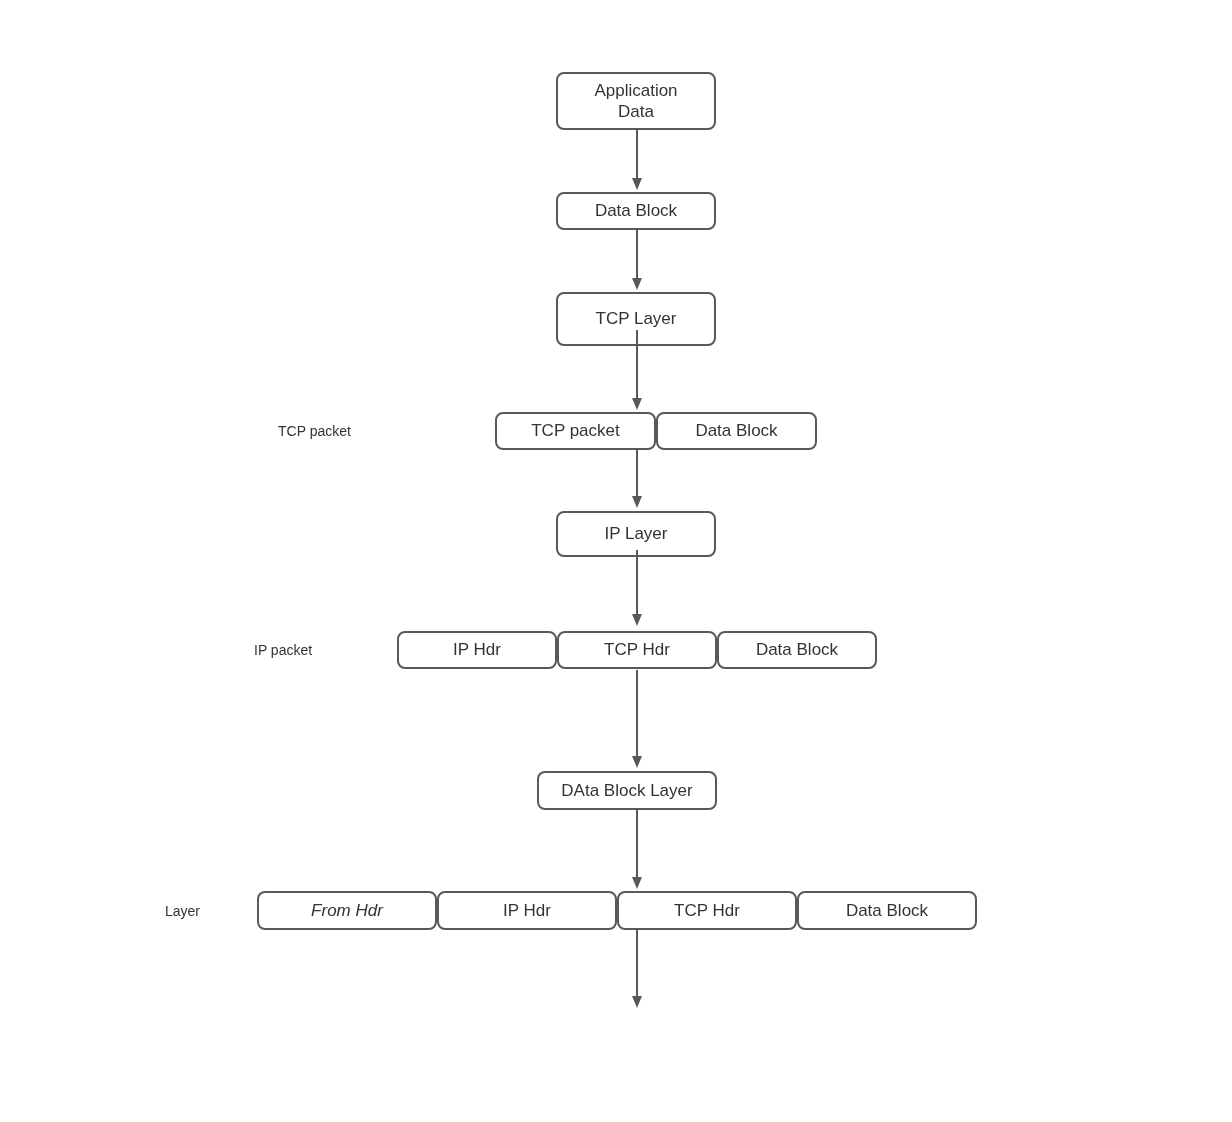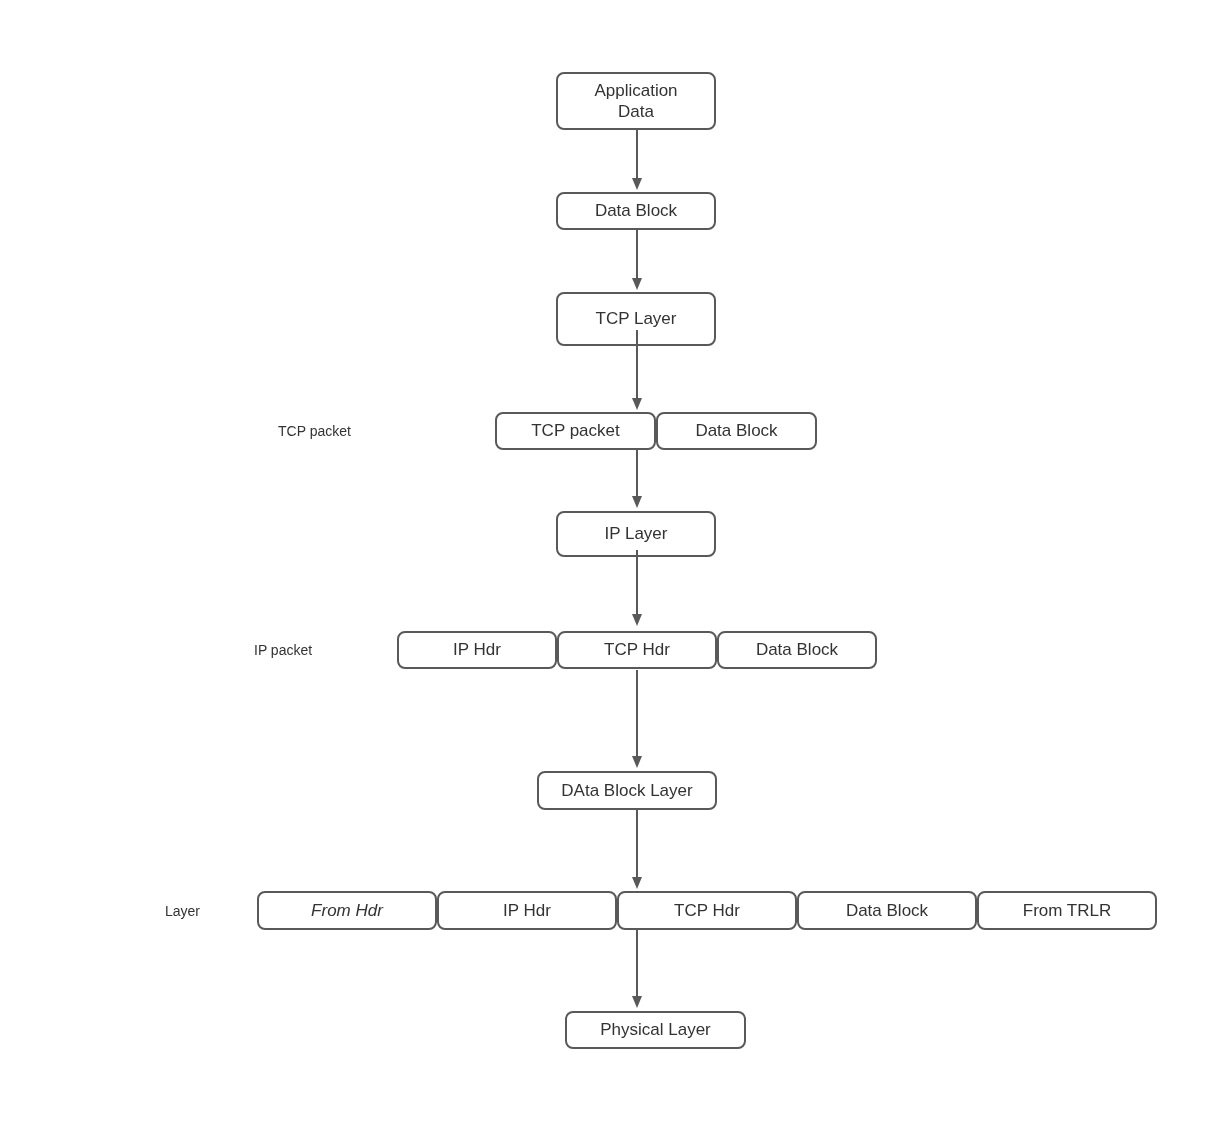--- a/index.html
+++ b/index.html
@@ -91,23 +91,21 @@
   <div class="node" style="left:557px;top:631px;width:160px;height:38px;">TCP Hdr</div>
   <div class="node" style="left:717px;top:631px;width:160px;height:38px;">Data Block</div>
 
   <div class="node" style="left:537px;top:771px;width:180px;height:39px;">DAta Block Layer</div>
 
   <div class="side-label" style="left:165px;top:891px;height:39px;">Layer</div>
   <div class="node" style="left:257px;top:891px;width:180px;height:39px;font-style:italic;">From Hdr</div>
   <div class="node" style="left:437px;top:891px;width:180px;height:39px;">IP Hdr</div>
   <div class="node" style="left:617px;top:891px;width:180px;height:39px;">TCP Hdr</div>
   <div class="node" style="left:797px;top:891px;width:180px;height:39px;">Data Block</div>
-  <div class="node" style="left:977px;top:891px;width:180px;height:39px;">From TRLR</div>
 
-  <div class="node" style="left:565px;top:1011px;width:181px;height:38px;">Physical Layer</div>
 
   <div class="arrow" style="left:631px;top:130px;height:60px;">
     <div class="shaft"></div>
     <div class="head"></div>
   </div>
 
   <div class="arrow" style="left:631px;top:230px;height:60px;">
     <div class="shaft"></div>
     <div class="head"></div>
   </div>

